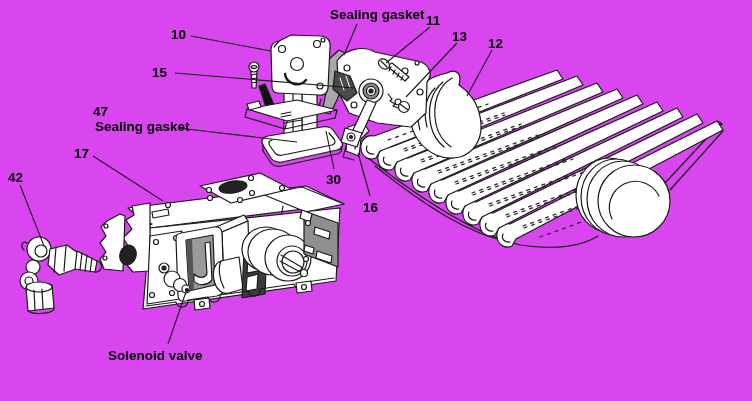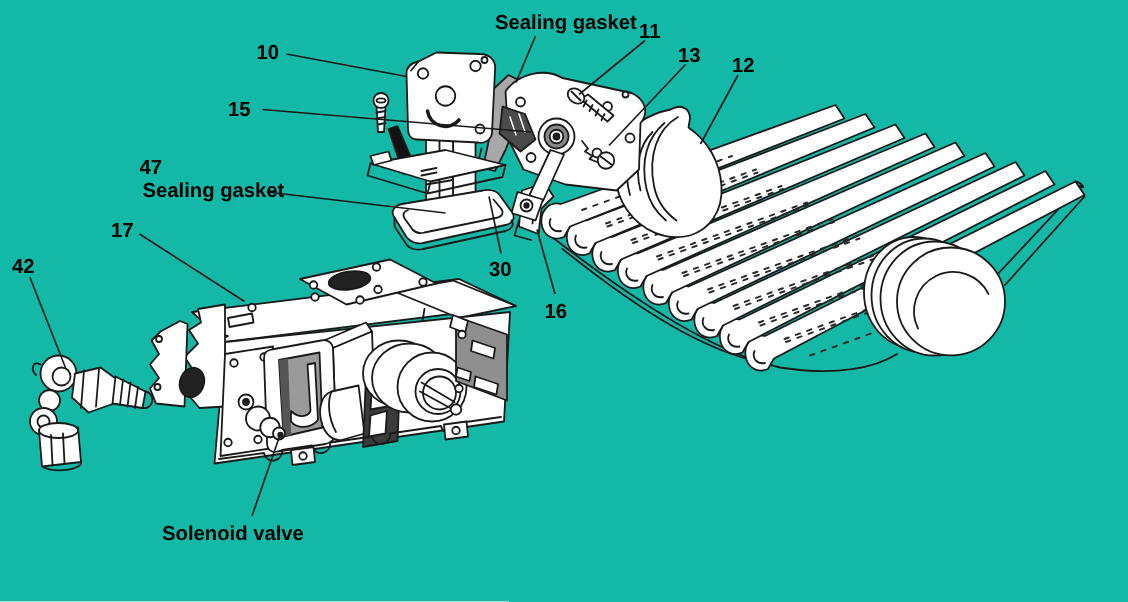--- a/index.html
+++ b/index.html
@@ -1,18 +1,18 @@
 <!DOCTYPE html>
 <html><head>
 <meta charset="utf-8">
 <style>
   html,body { margin:0; padding:0; background:#ffffff; }
   .diagram {
     position:relative; width:752px; height:401px;
-    background:#14b8a6; overflow:hidden;
+    background:#d946ef; overflow:hidden;
     font-family:"Liberation Sans", sans-serif;
   }
   svg { display:block; }
   svg text {
     font-family:"Liberation Sans", sans-serif;
     font-weight:bold;
     font-size:13.5px;
     fill:#000000;
   }
   .art { stroke:#1a1a1a; stroke-width:1.2; fill:none; stroke-linejoin:round; stroke-linecap:round; }

